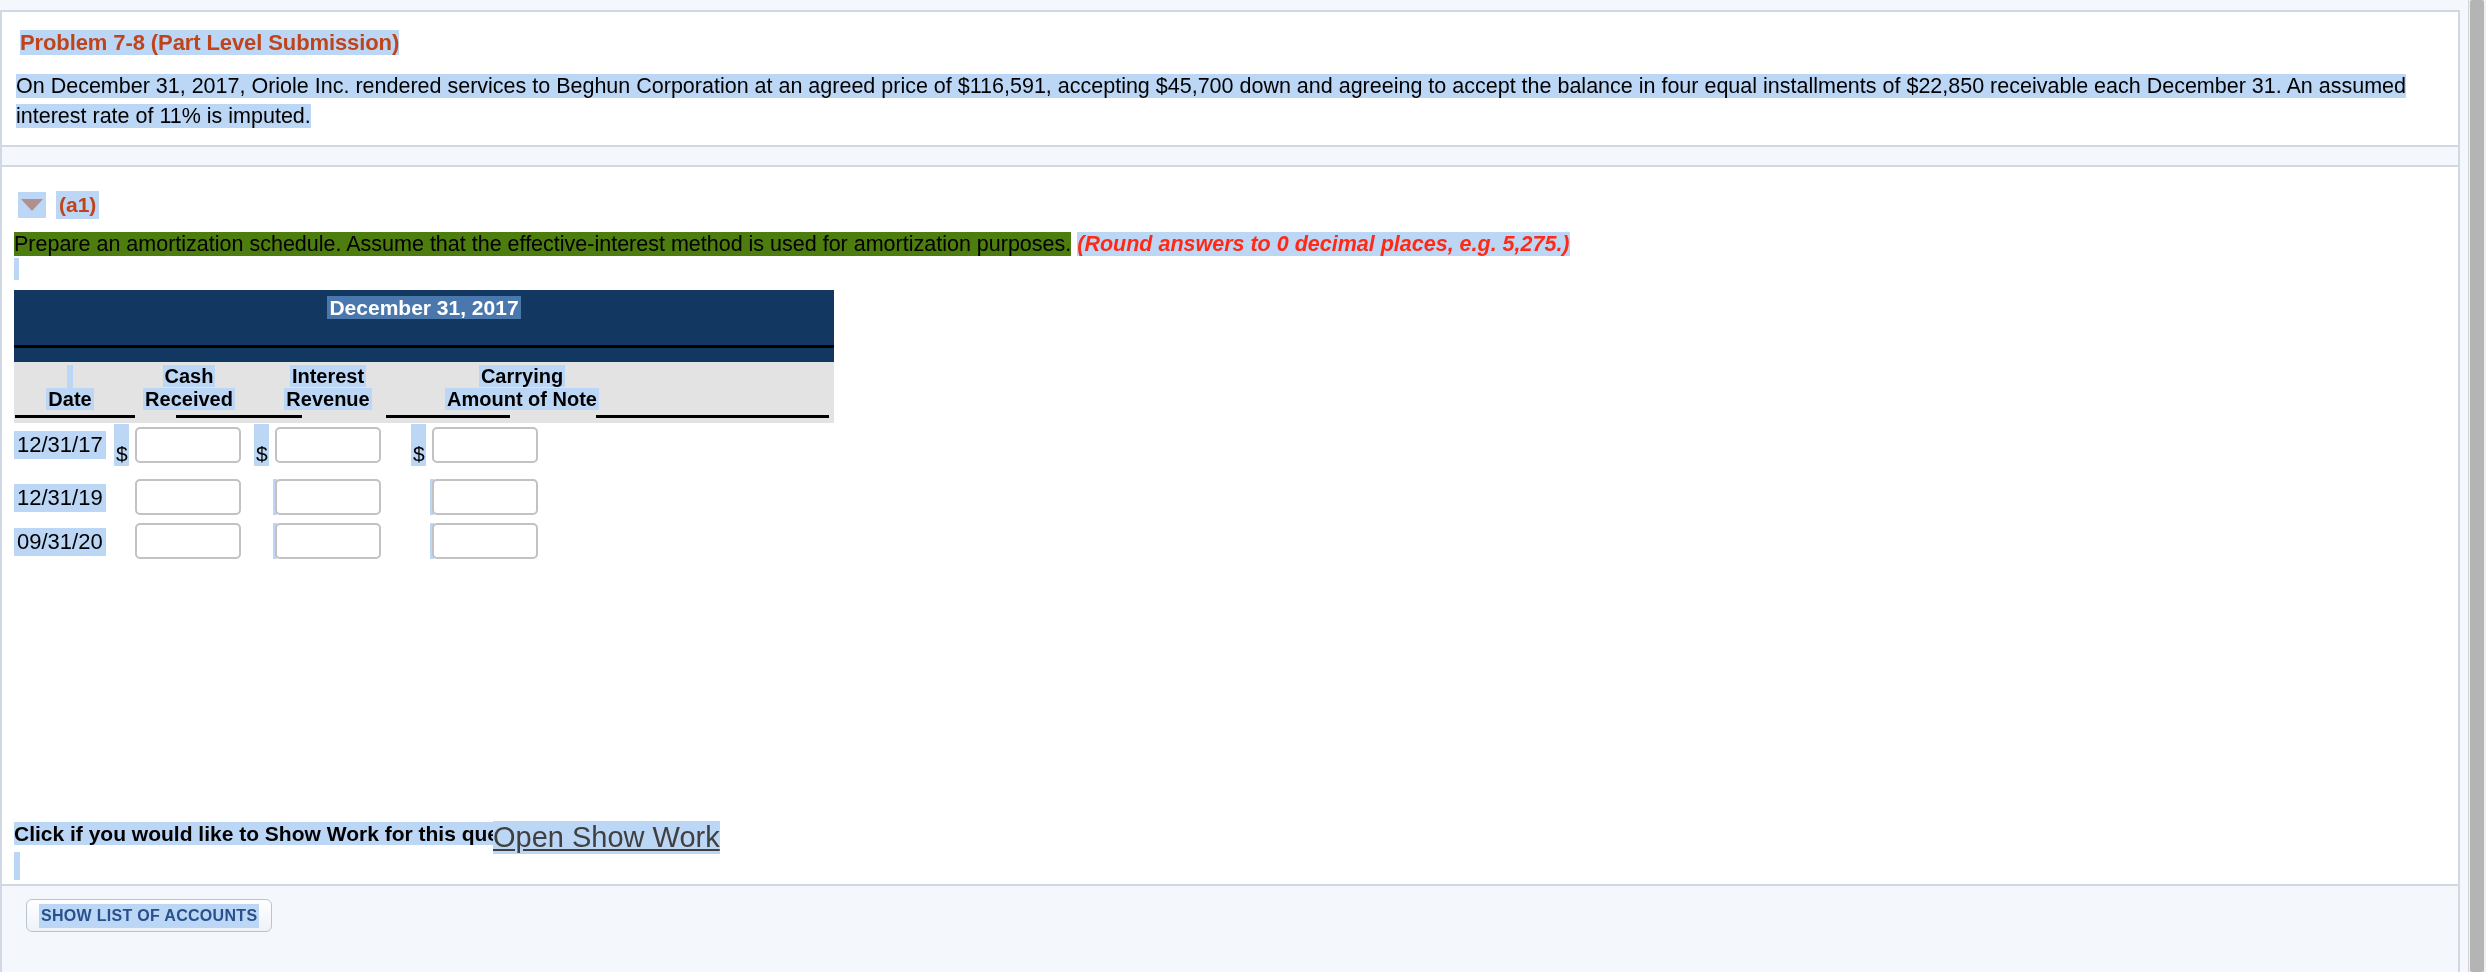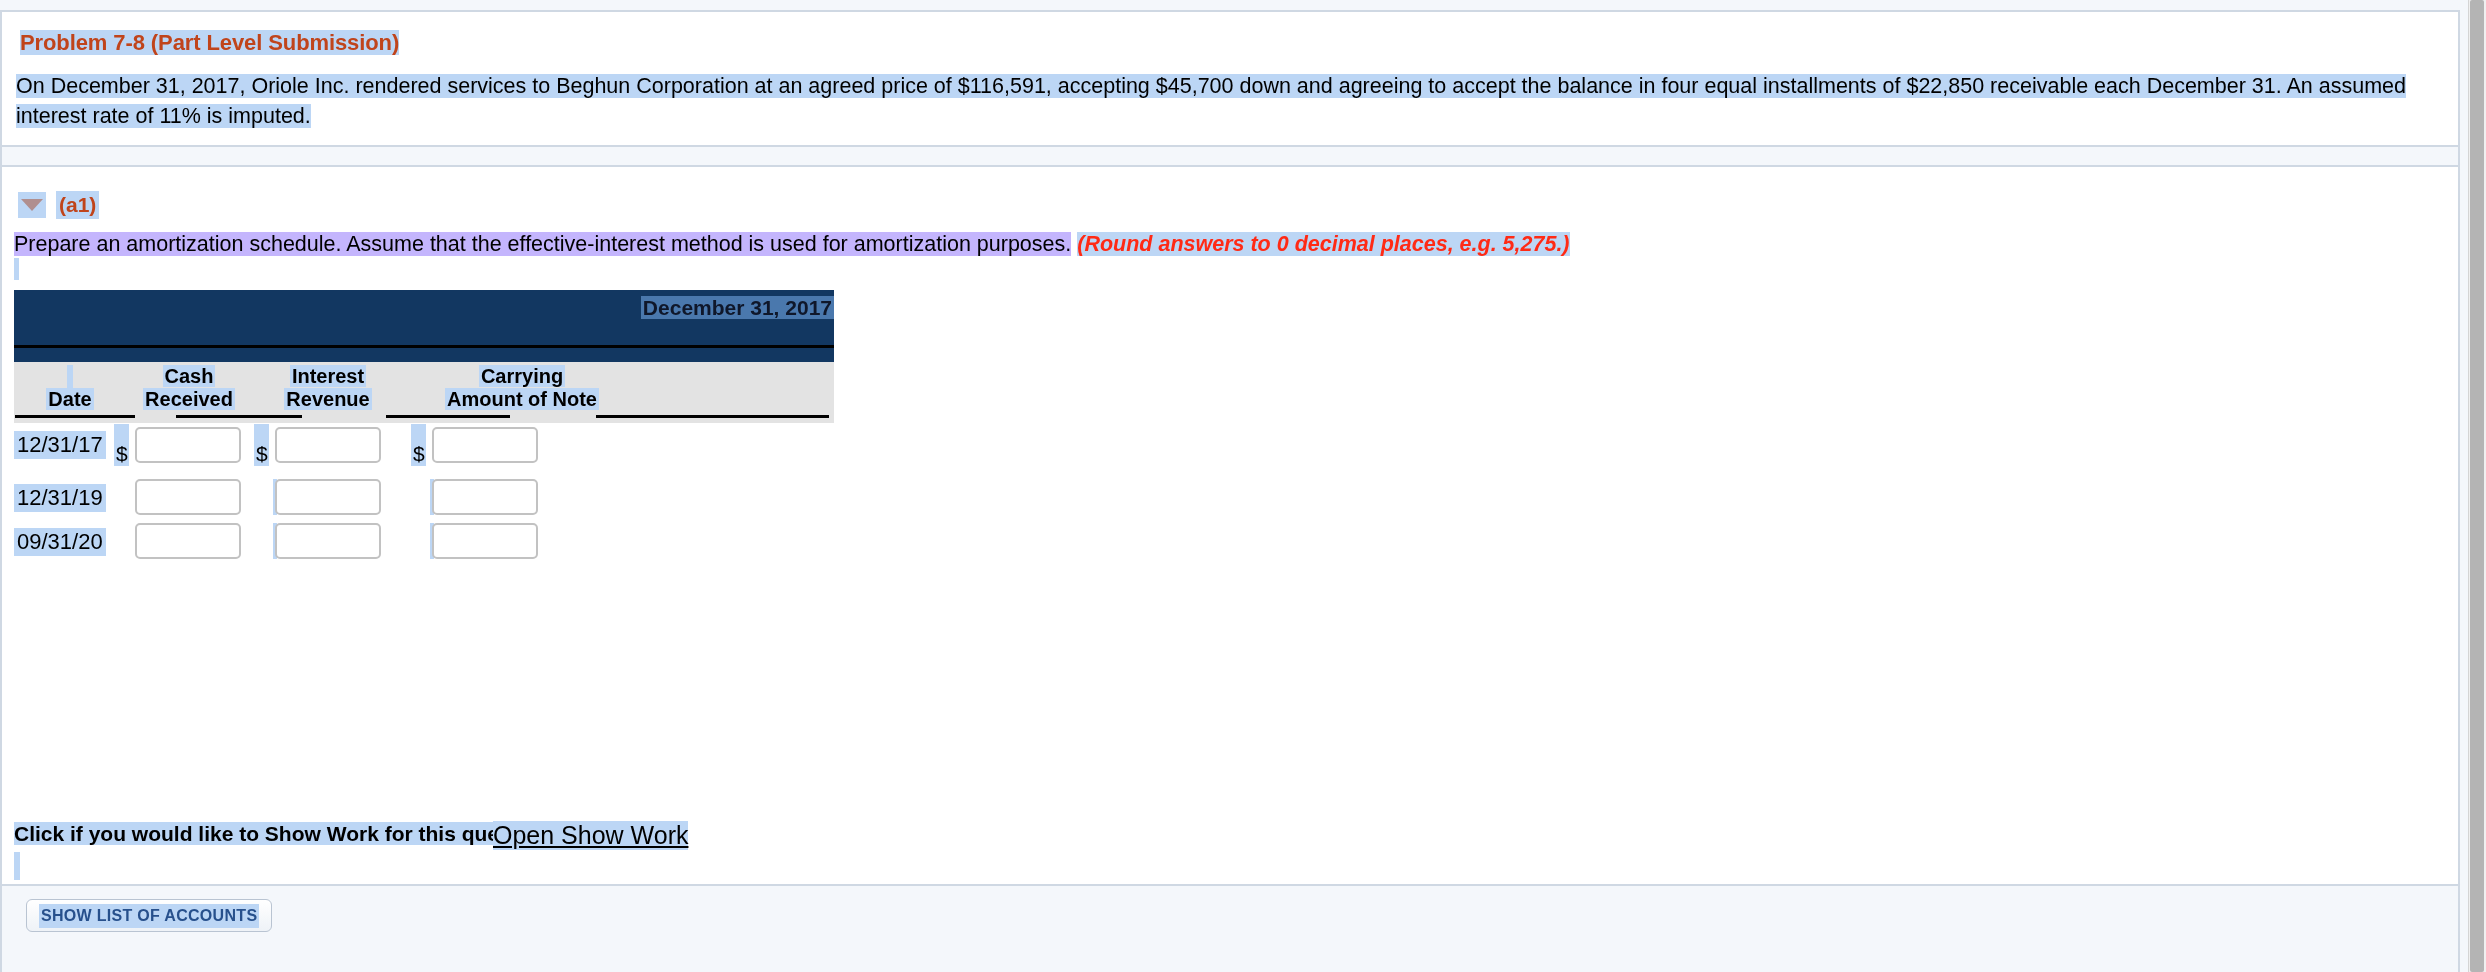--- a/index.html
+++ b/index.html
@@ -136,21 +136,21 @@
     padding: 2px 3px;
   }
 
   .instructions {
     position: absolute;
     left: 14px; top: 232px;
     font-size: 21.5px;
     color: #000000;
     white-space: nowrap;
   }
-  .instructions .hl { background: #c4b5fd; }
+  .instructions .hl { background: #4d7c0f; }
   .instructions .round {
     color: #ff2a15;
     font-weight: bold;
     font-style: italic;
     background: #bcd6f5;
   }
   .caret-mark {
     position: absolute;
     left: 14px; top: 258px;
     width: 5px; height: 22px;
@@ -168,23 +168,22 @@
     height: 64px;
     background: #123761;
     text-align: center;
     padding-top: 4px;
     box-sizing: border-box;
   }
   .sched-head .line {
     display: block;
     font-size: 21px;
     font-weight: bold;
-    color: #0f172a;
+    color: #ffffff;
     line-height: 28px;
-    text-align: right;
   }
   .sched-head .line span { background: #4a78ad; padding: 0 2px; }
   .sched-head-rule {
     position: absolute;
     left: 0; bottom: 6px;
     width: 820px; height: 3px;
     background: #000000;
   }
   .sched-head-foot {
     height: 8px;
@@ -269,22 +268,22 @@
     position: absolute;
     left: 14px; top: 822px;
     font-size: 21px;
     font-weight: bold;
     color: #000000;
   }
   .showwork .hl { background: #bcd6f5; }
   .showwork-link {
     position: absolute;
     left: 493px; top: 821px;
-    font-size: 25px;
-    color: #000000;
+    font-size: 29px;
+    color: #404040;
     text-decoration: underline;
     background: #bcd6f5;
     cursor: pointer;
   }
   .tail-mark {
     position: absolute;
     left: 14px; top: 852px;
     width: 6px; height: 28px;
     background: #bcd6f5;
   }

